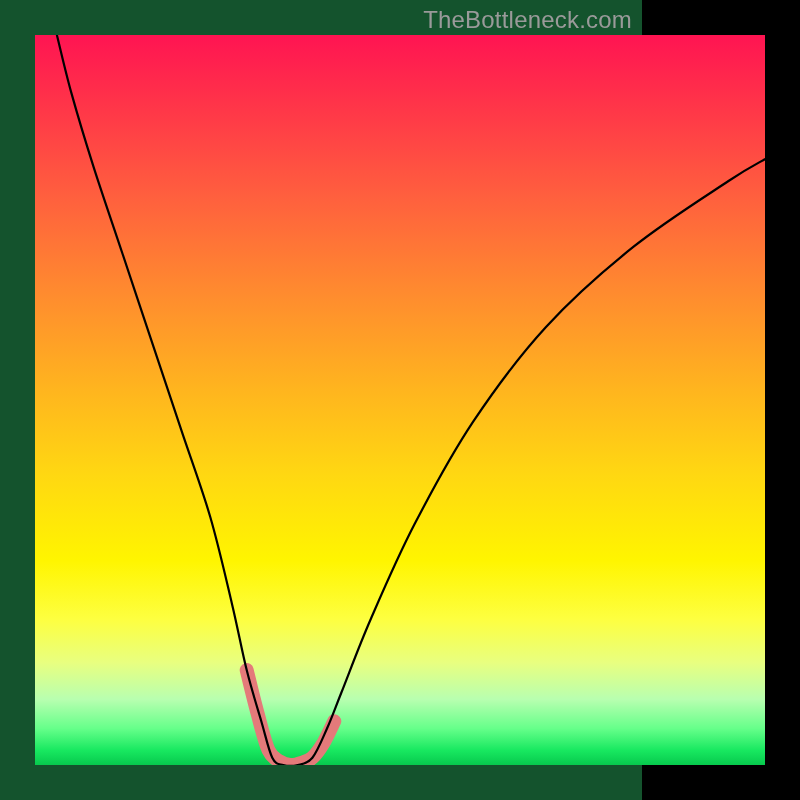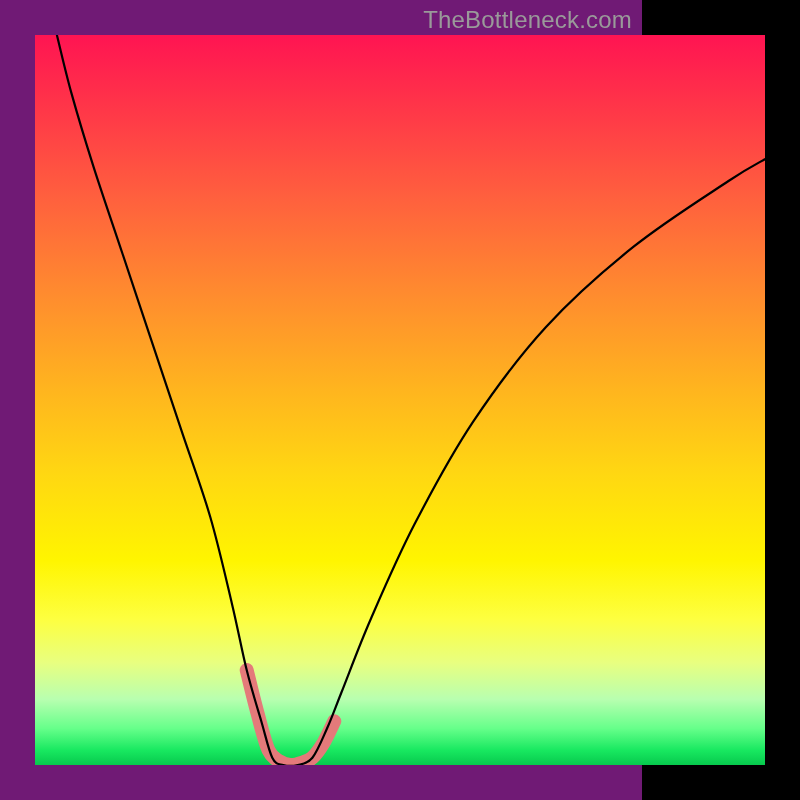--- a/index.html
+++ b/index.html
@@ -8,21 +8,21 @@
     width: 800px;
     height: 800px;
     overflow: hidden;
     background: #000;
     font-family: Arial, Helvetica, sans-serif;
   }
   .frame {
     position: relative;
     width: 642px;
     height: 800px;
-    background: #701a75;
+    background: #14532d;
   }
   .plot {
     position: absolute;
     left: 35px;
     top: 35px;
     width: 730px;
     height: 730px;
     
     background: linear-gradient(
       to bottom,

